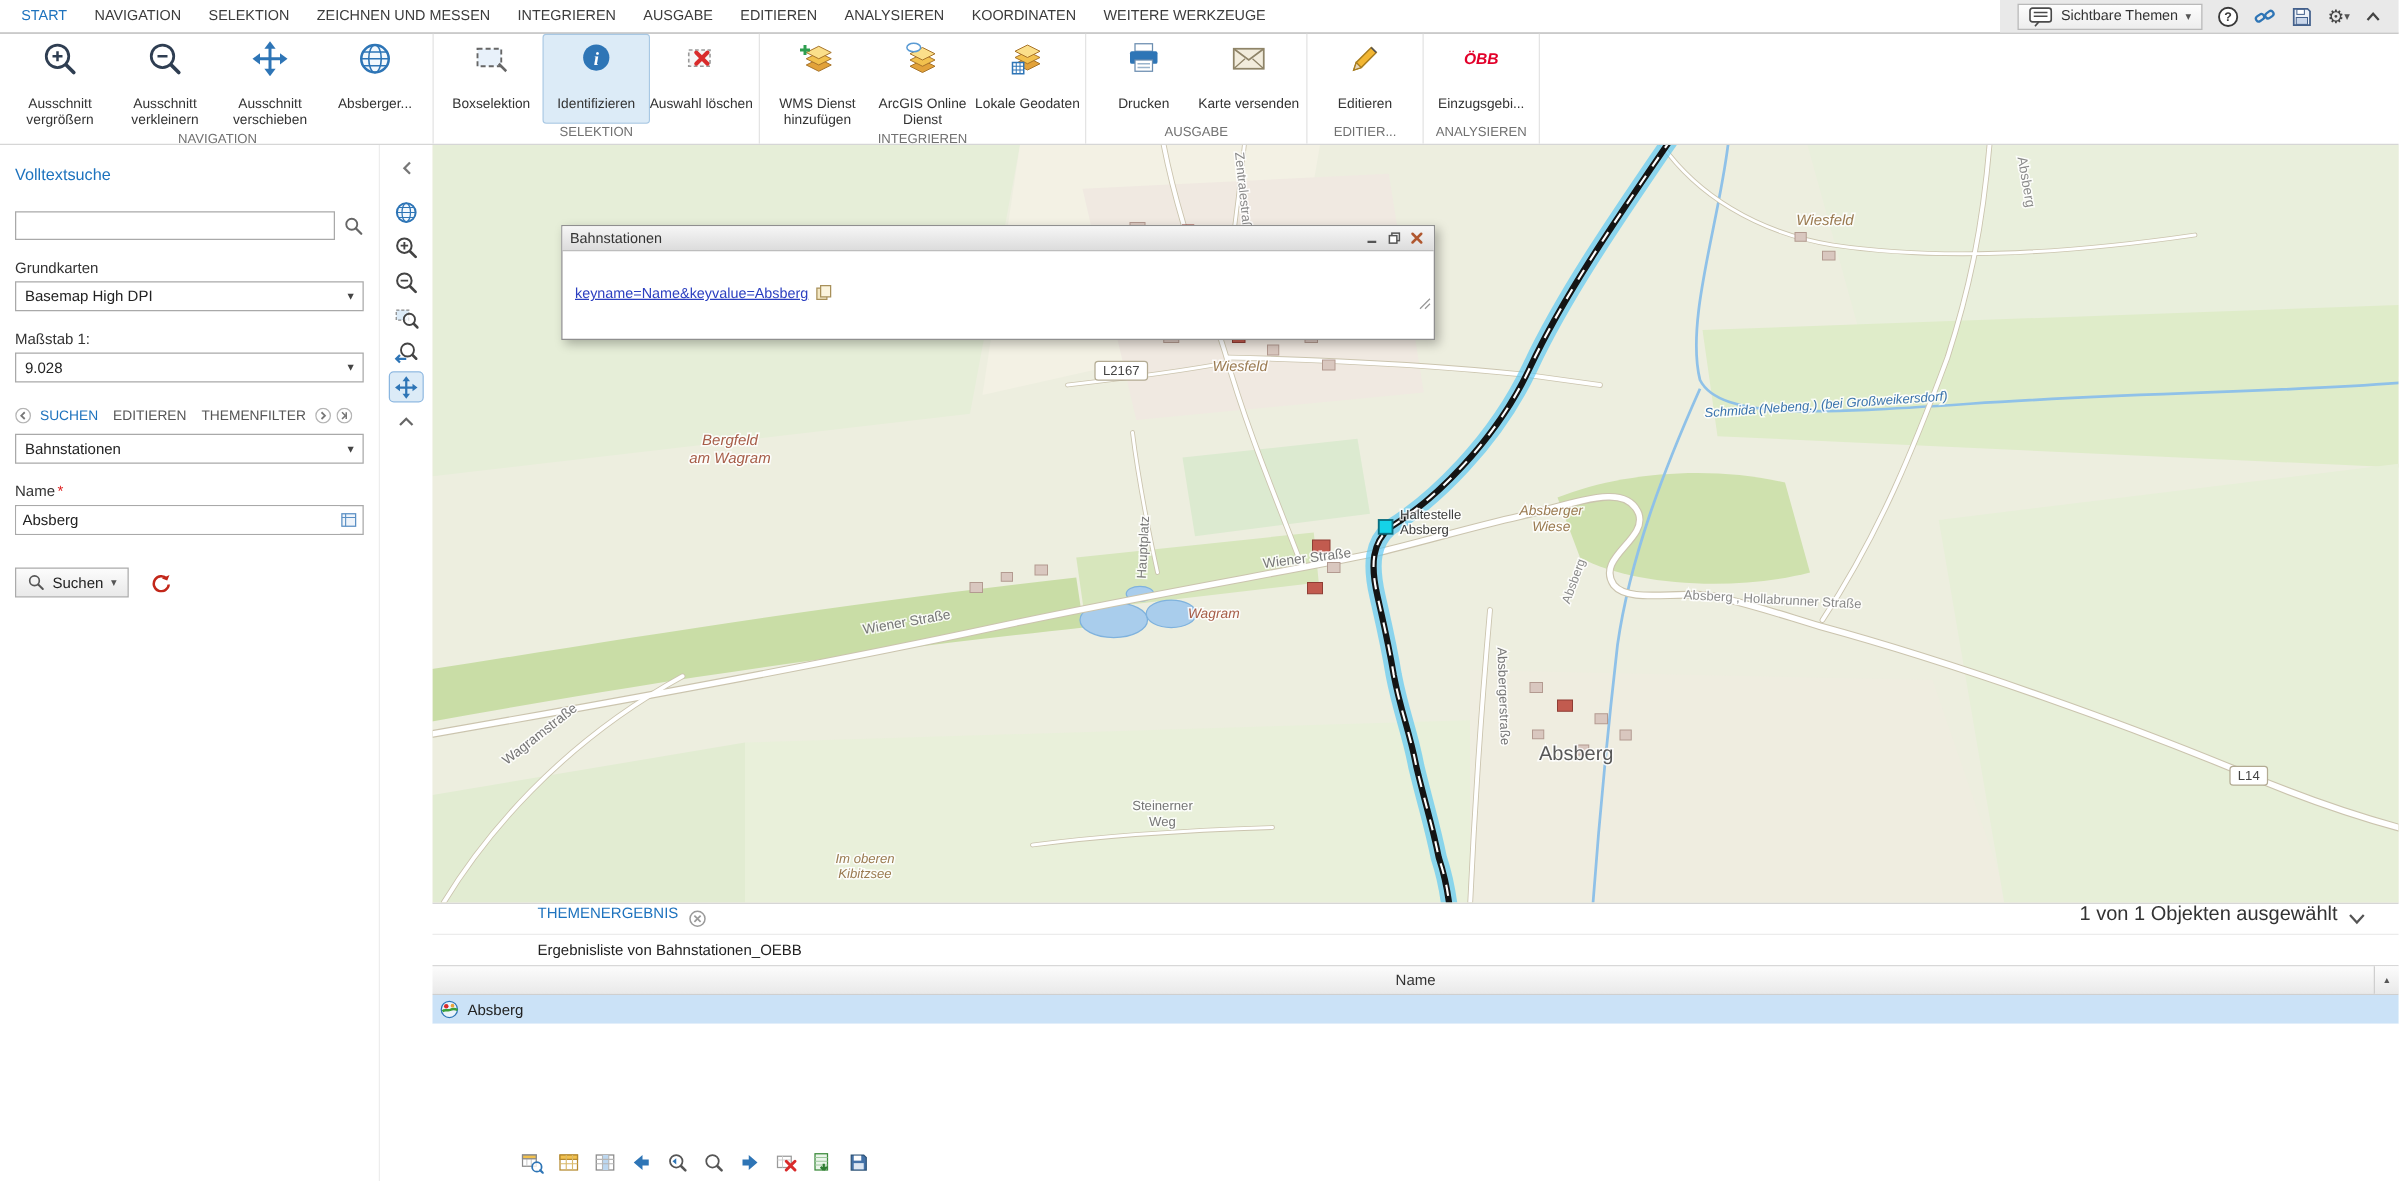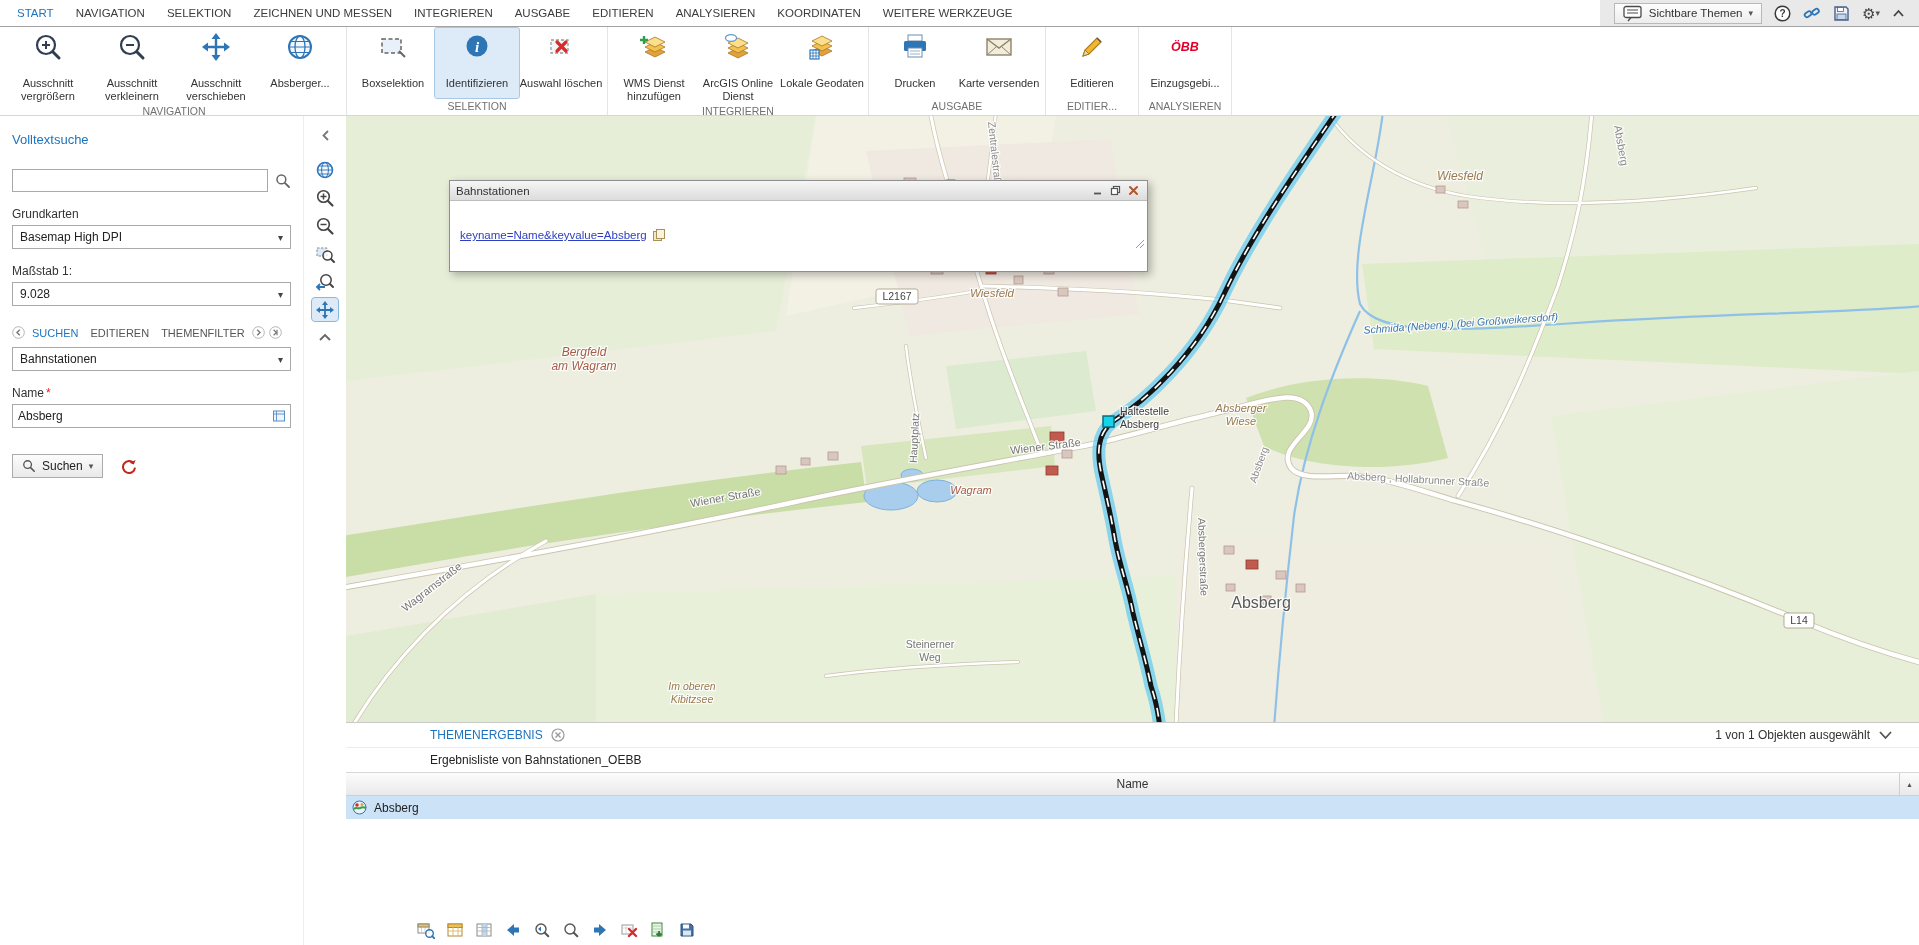--- a/index.html
+++ b/index.html
@@ -58,24 +58,24 @@
 .dialog{position:absolute;left:103px;top:64px;width:699px;height:92px;background:#fff;border:1px solid #8f8f8f;box-shadow:3px 3px 8px rgba(0,0,0,.28)}
 .dlg-title{height:20px;display:flex;align-items:center;background:linear-gradient(#f6f6f6,#dcdcdc);border-bottom:1px solid #bdbdbd;padding:0 6px;font-size:11.5px;color:#333}
 .dlg-title-text{flex:1}
 .dlg-btn{width:16px;height:14px;display:inline-flex;align-items:center;justify-content:center;margin-left:2px}
 .dlg-body{position:relative;padding:9px 10px 12px;line-height:17px;font-size:11.5px}
 .dlg-link{color:#2b3fc0;text-decoration:underline;word-break:break-all;cursor:pointer}
 .copyic{display:inline-block;margin-left:5px;vertical-align:-3px}
 .resize-handle{position:absolute;right:2px;bottom:2px}
 
 .results{flex:1;display:flex;flex-direction:column;background:#fff;min-height:0}
-.res-tabbar{height:26px;display:flex;align-items:center;border-top:1px solid #c9c9c9;border-bottom:1px solid #ececec;padding-left:84px;font-size:12px;background:#fff}
+.res-tabbar{height:26px;display:flex;border-top:1px solid #c9c9c9;border-bottom:1px solid #ececec;padding-left:84px;font-size:12px;background:#fff}
 .res-tab{color:#1e73be}
 .res-tabbar .icon{margin-left:8px}
-.res-status{margin-left:auto;font-size:12px;color:#333}
+.res-status{margin-left:auto;font-size:16px;color:#333}
 .chevwrap{margin:0 26px 0 16px}
 .res-title{height:24px;display:flex;align-items:center;padding-left:84px;font-size:12px;color:#222}
 .res-grid{flex:1;display:flex;flex-direction:column;min-height:0}
 .res-header{height:24px;background:linear-gradient(#fcfcfc,#e9e9e9);border-top:1px solid #d8d8d8;border-bottom:1px solid #cfcfcf;position:relative;display:flex;align-items:center;justify-content:center;font-size:12px;color:#333}
 .sortbox{position:absolute;right:0;top:0;bottom:0;width:20px;border-left:1px solid #cfcfcf;display:flex;align-items:center;justify-content:center;font-size:7px;color:#555;background:linear-gradient(#fcfcfc,#e9e9e9)}
 .res-row{height:23px;display:flex;align-items:center;gap:7px;padding-left:6px;font-size:12px;color:#222;background:#fff}
 .res-row.selected{background:#cbe2f7}
 .res-empty{flex:1;background:#fff}
 .res-footer{height:30px;display:flex;align-items:center;gap:9px;padding-left:70px}
 .ftool{width:20px;height:20px;display:inline-flex;align-items:center;justify-content:center}

